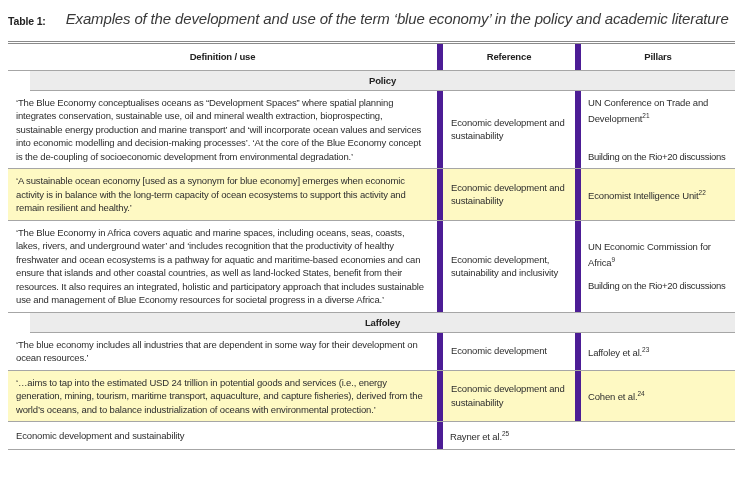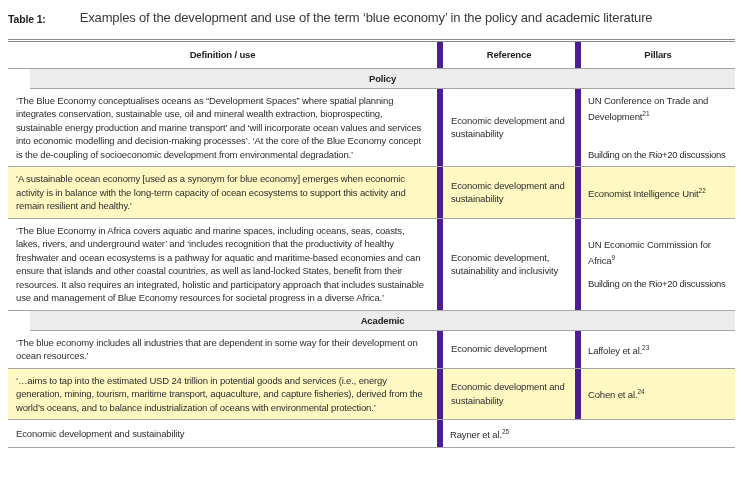--- a/index.html
+++ b/index.html
@@ -7,21 +7,21 @@
   body {
     font-family:"Liberation Sans", sans-serif;
     color:#2e2e2e;
     font-size:9.5px;
     letter-spacing:-0.15px;
   }
   .page { padding:8px 7px 0 8px; }
 
   .caption { display:flex; align-items:flex-end; padding:2px 0 14px 0; }
   .caption .cap-label { font-weight:bold; font-size:10.5px; color:#222; }
-  .caption .cap-text { margin-left:34px; font-size:13px; color:#3a3a3a; }
+  .caption .cap-text { margin-left:20px; font-size:15px; color:#3a3a3a;font-style:italic; }
 
   .tbl { width:727px; }
   .rule-double { height:3px; border-top:1px solid #8a8a8a; border-bottom:1px solid #8a8a8a; }
 
   .row, .head { display:grid; grid-template-columns:435px 138px 1fr; border-bottom:1px solid #a6a6a6; }
   .band { border-bottom:1px solid #a6a6a6; background:#ececec; text-align:center;
           font-weight:bold; padding:4px 0; color:#222;margin-left:22px; }
   .row.shaded { background:#fef9c3; }
 
   .cell { padding:5px 8px; display:flex; flex-direction:column; justify-content:center;
@@ -87,21 +87,21 @@
       </div>
       <div class="cell pil">
         <span>Economic development, sutainability and inclusivity</span>
       </div>
       <div class="cell ref ref-stack">
         <div class="ref-line"><span>UN Economic Commission for Africa</span><sup>9</sup></div>
         <div class="ref-note">Building on the Rio+20 discussions</div>
       </div>
     </div>
 
-    <div class="band">Academic</div>
+    <div class="band">Laffoley</div>
 
     <div class="row">
       <div class="cell def">
         <span>‘The blue economy includes all industries that are dependent in some way for their development on ocean resources.’</span>
       </div>
       <div class="cell pil">
         <span>Economic development</span>
       </div>
       <div class="cell ref">
         <div class="ref-line"><span>Laffoley et al.</span><sup>23</sup></div>

